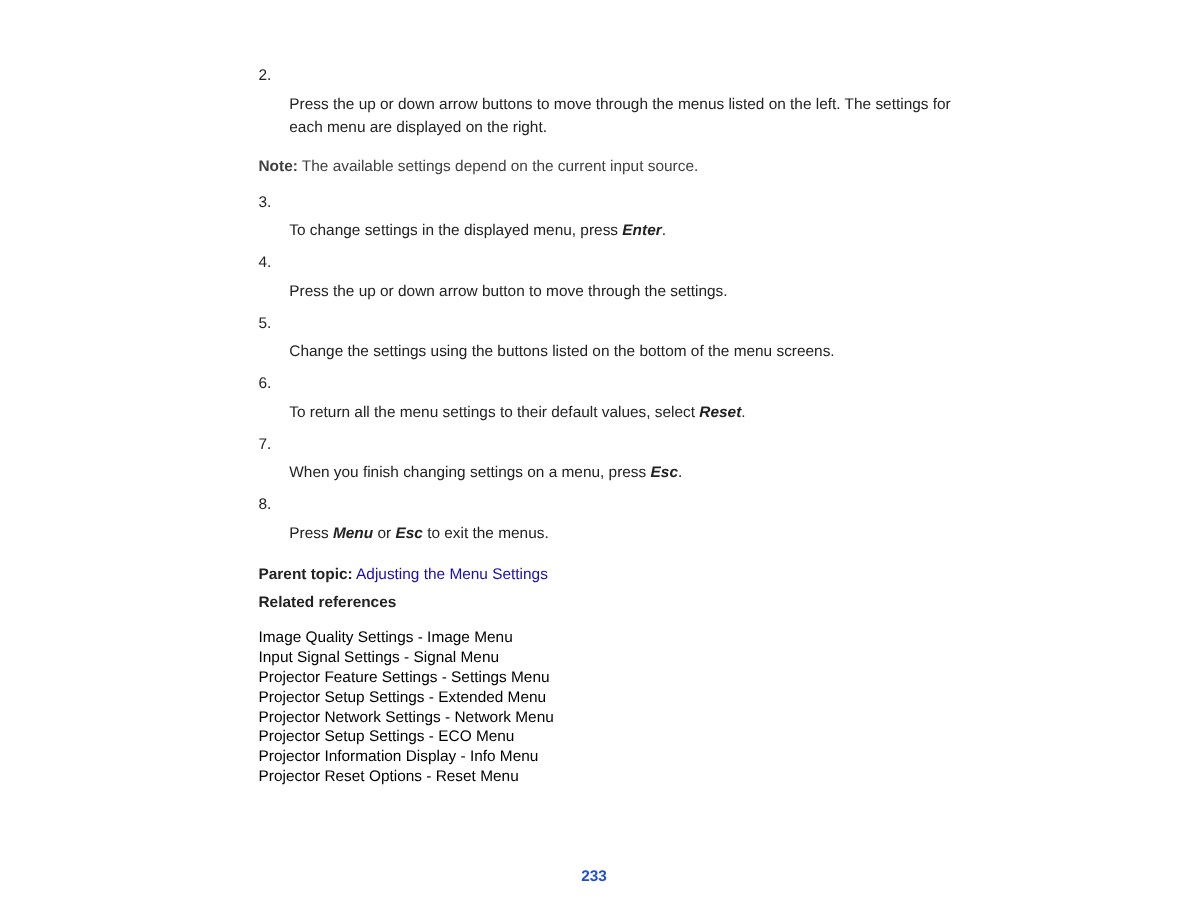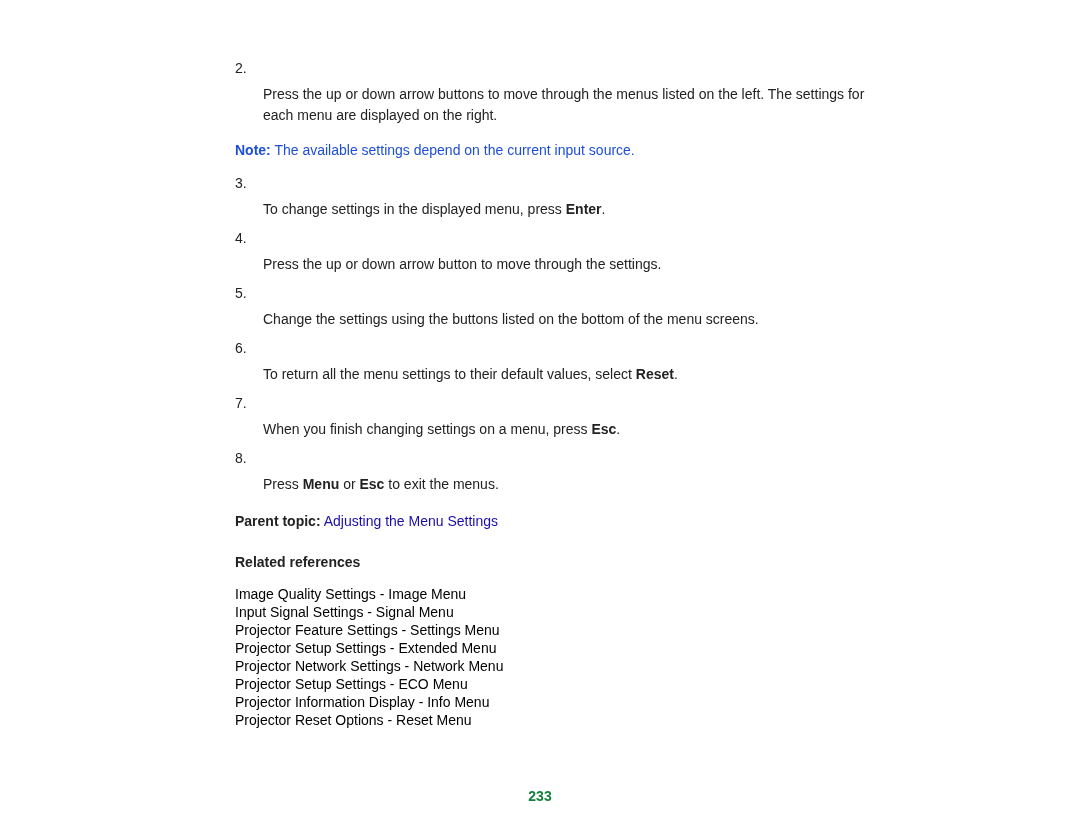--- a/index.html
+++ b/index.html
@@ -48,37 +48,38 @@
 
     .step-text {
       font-size: 14px;
       color: #222;
       line-height: 1.5;
       margin-top: 24px;
     }
 
     .step-text b {
       font-weight: bold;
+      font-style: italic;
     }
 
     .note-block {
       margin: 14px 0 14px 0;
       font-size: 14px;
-      color: #1d4ed8;
+      color: #404040;
       line-height: 1.5;
     }
 
     .note-block b {
       font-weight: bold;
     }
 
     .parent-topic {
       margin-top: 18px;
       font-size: 14px;
-      margin-bottom: 25px;
+      margin-bottom: 10px;
     }
 
     .parent-topic b {
       font-weight: bold;
     }
 
     .parent-topic a {
       color: #1a0dab;
       text-decoration: none;
     }
@@ -109,21 +110,21 @@
     }
 
     .page-footer {
       position: absolute;
       bottom: 30px;
       left: 0;
       right: 0;
       text-align: center;
       font-size: 14px;
       font-weight: bold;
-      color: #15803d;
+      color: #1d4ed8;
     }
   </style>
 </head>
 <body>
 
 <div class="page-container">
   <div class="content-area">
 
     <ul class="step-list">
 

